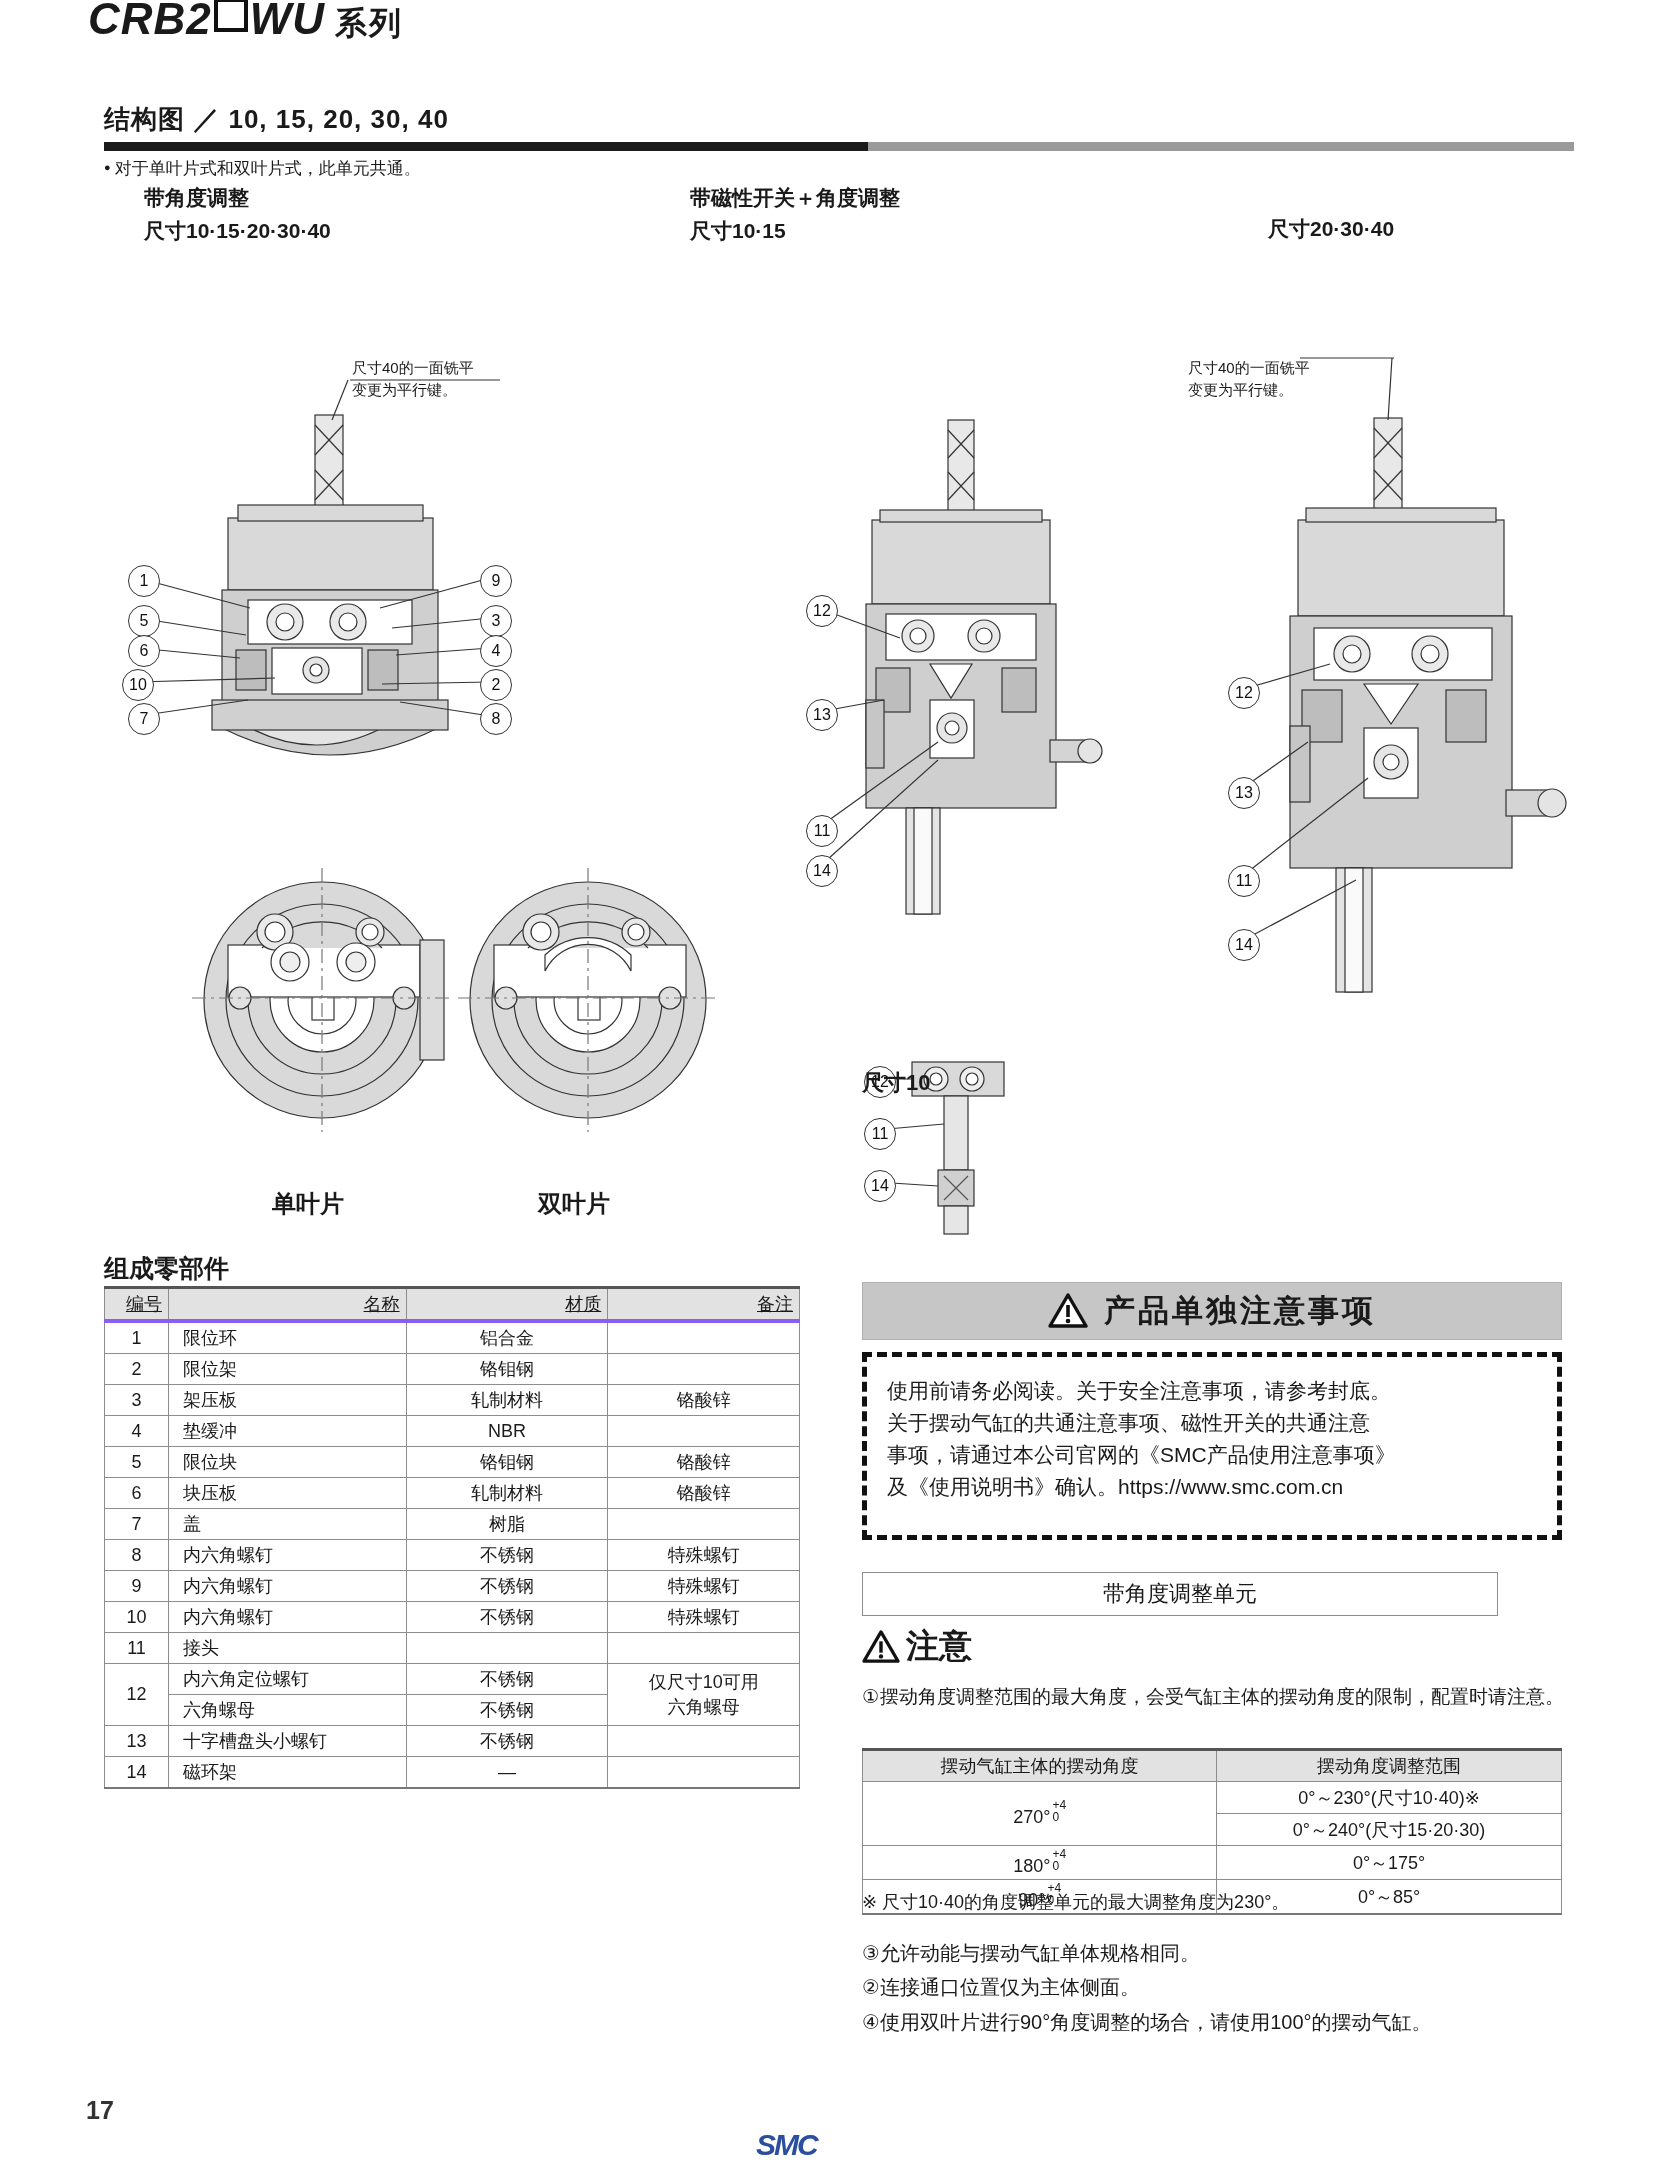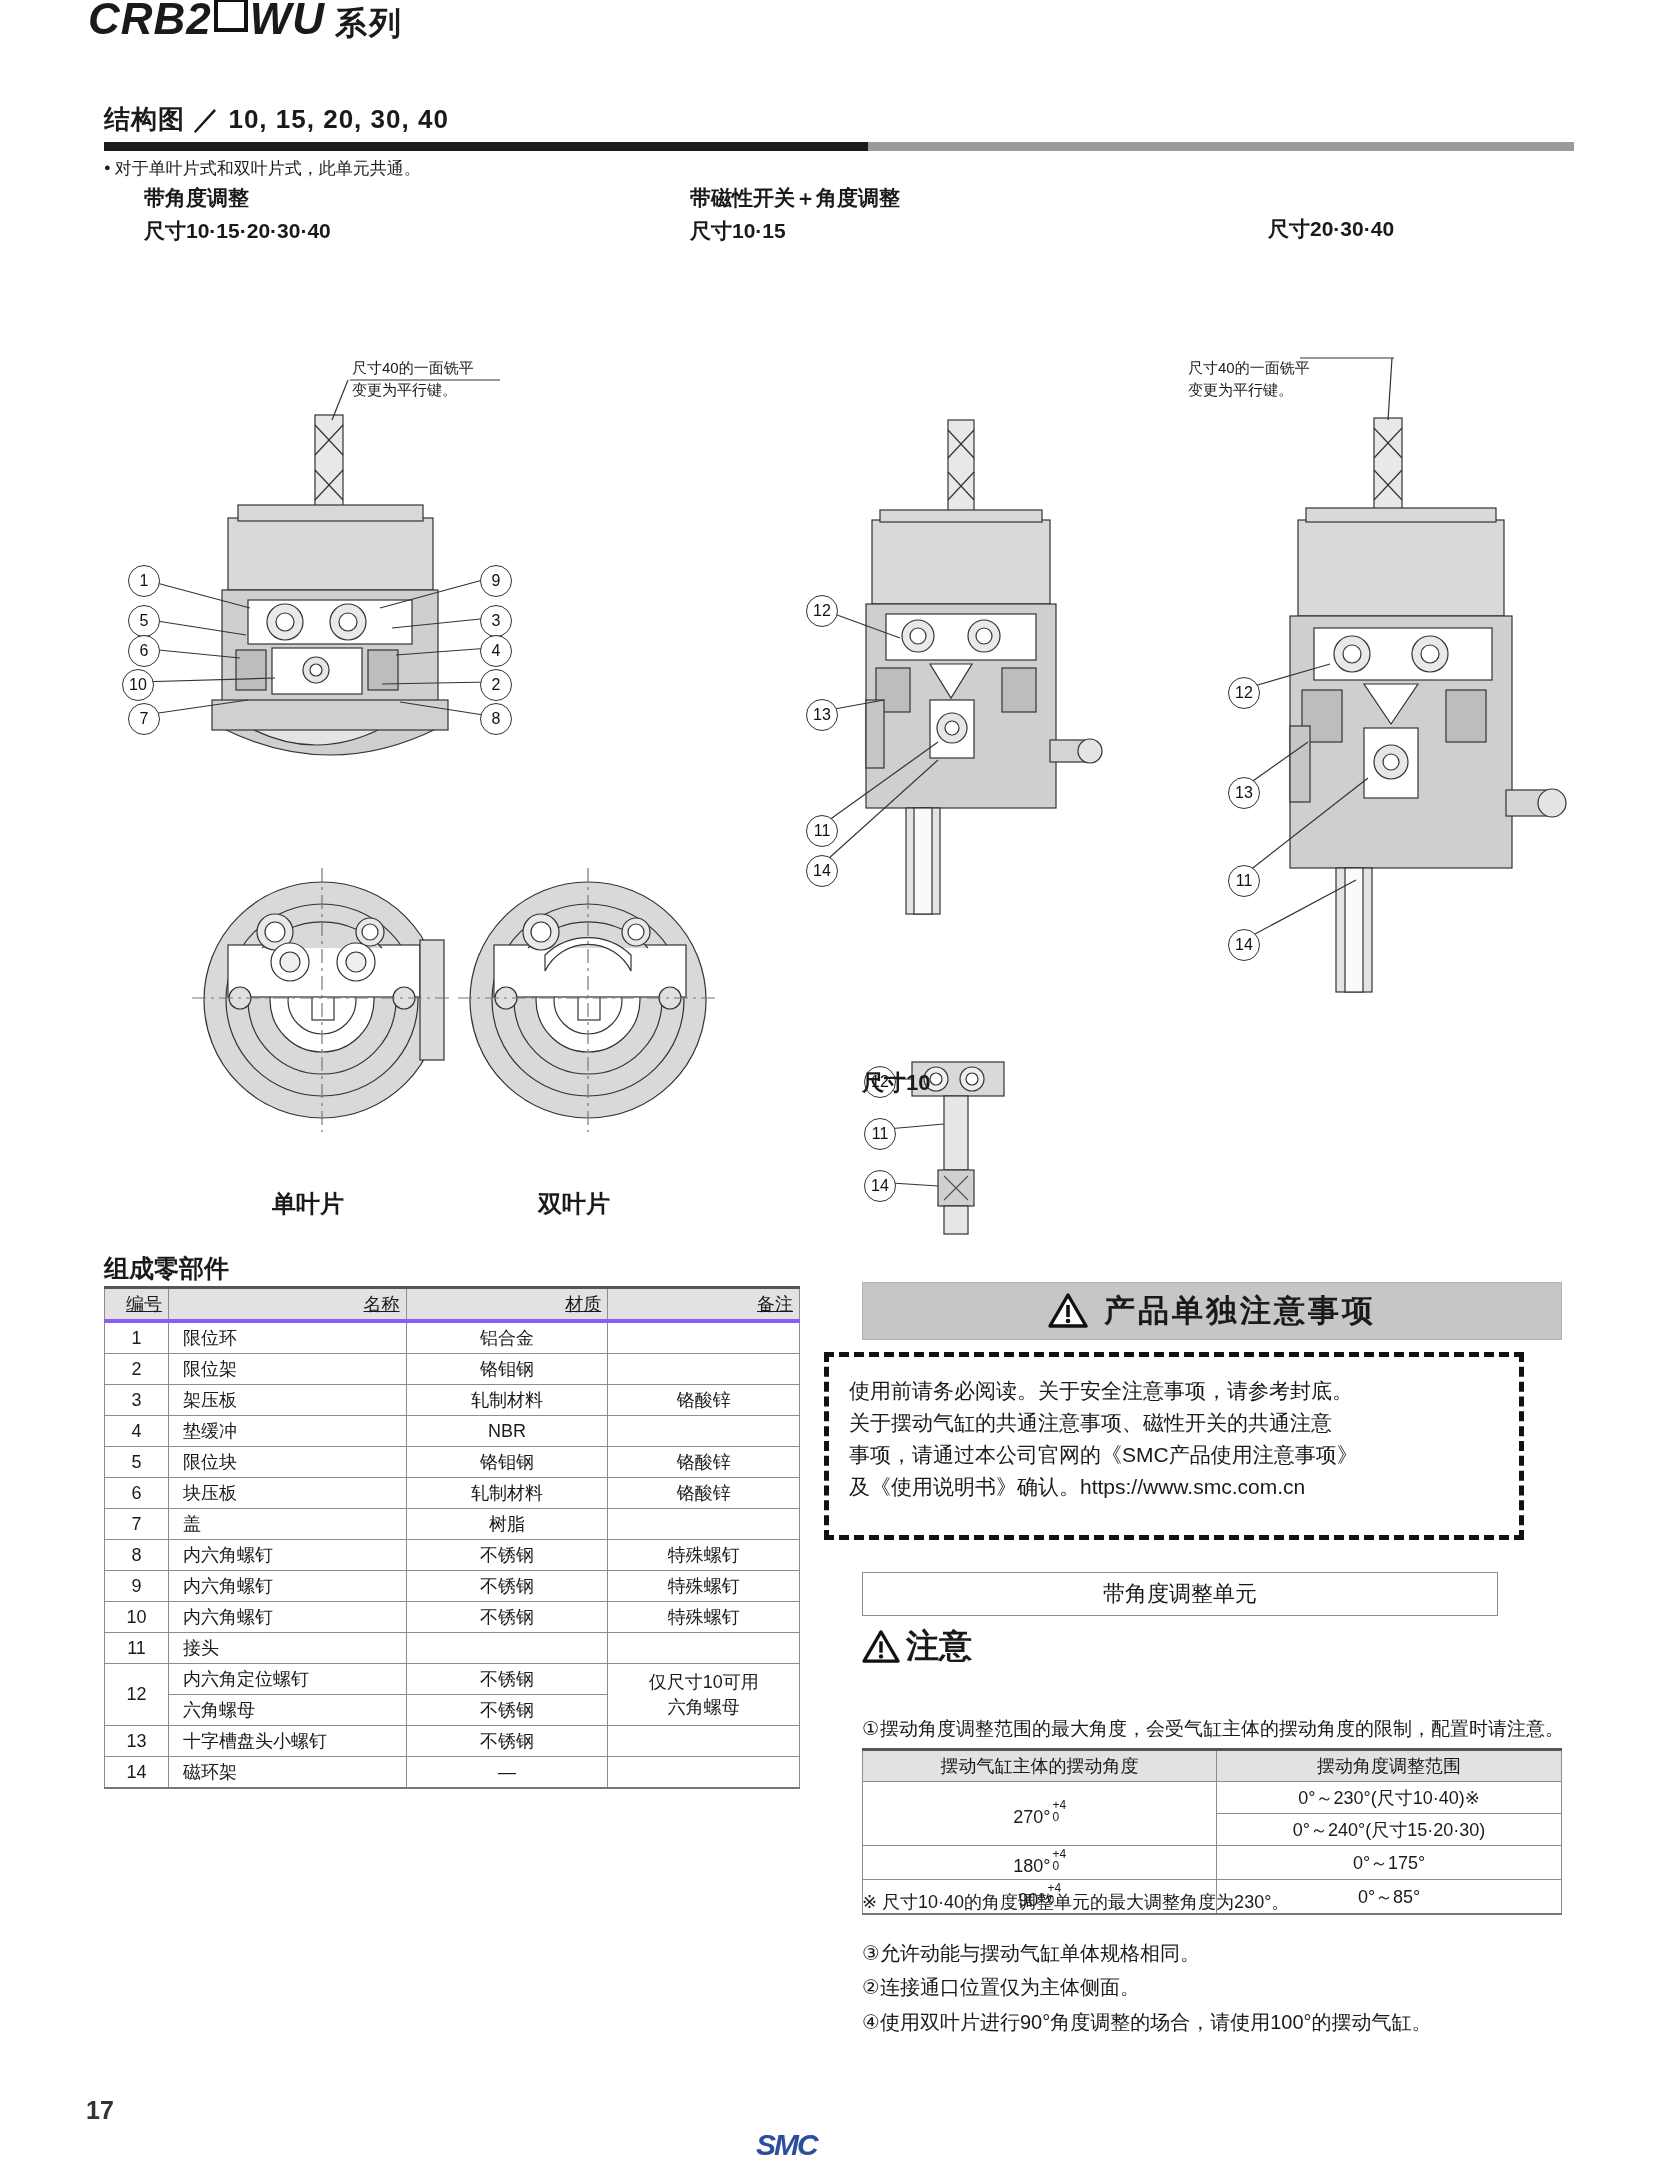--- a/index.html
+++ b/index.html
@@ -178,21 +178,21 @@
     box-sizing: border-box;
   }
   .warn-banner .label {
     font-size: 31px;
     font-weight: bold;
     letter-spacing: 3px;
     white-space: nowrap;
   }
   .warn-box {
     position: absolute;
-    left: 824px;
+    left: 862px;
     top: 1352px;
     width: 700px;
     height: 188px;
     border: 5px dashed #111;
     box-sizing: border-box;
     padding: 18px 16px 10px 20px;
     font-size: 21px;
     line-height: 1.52;
   }
   .subhead-box {
@@ -218,21 +218,20 @@
     font-size: 33px;
     font-weight: bold;
   }
   .note1 {
     position: absolute;
     left: 862px;
     top: 1684px;
     width: 710px;
     font-size: 19px;
     line-height: 1.42;
-    margin-top: 32px;
   }
   .note1 .circled { margin-right: 1px; }
 
   table.angle {
     position: absolute;
     left: 862px;
     top: 1748px;
     width: 700px;
     border-collapse: collapse;
     font-size: 18px;

